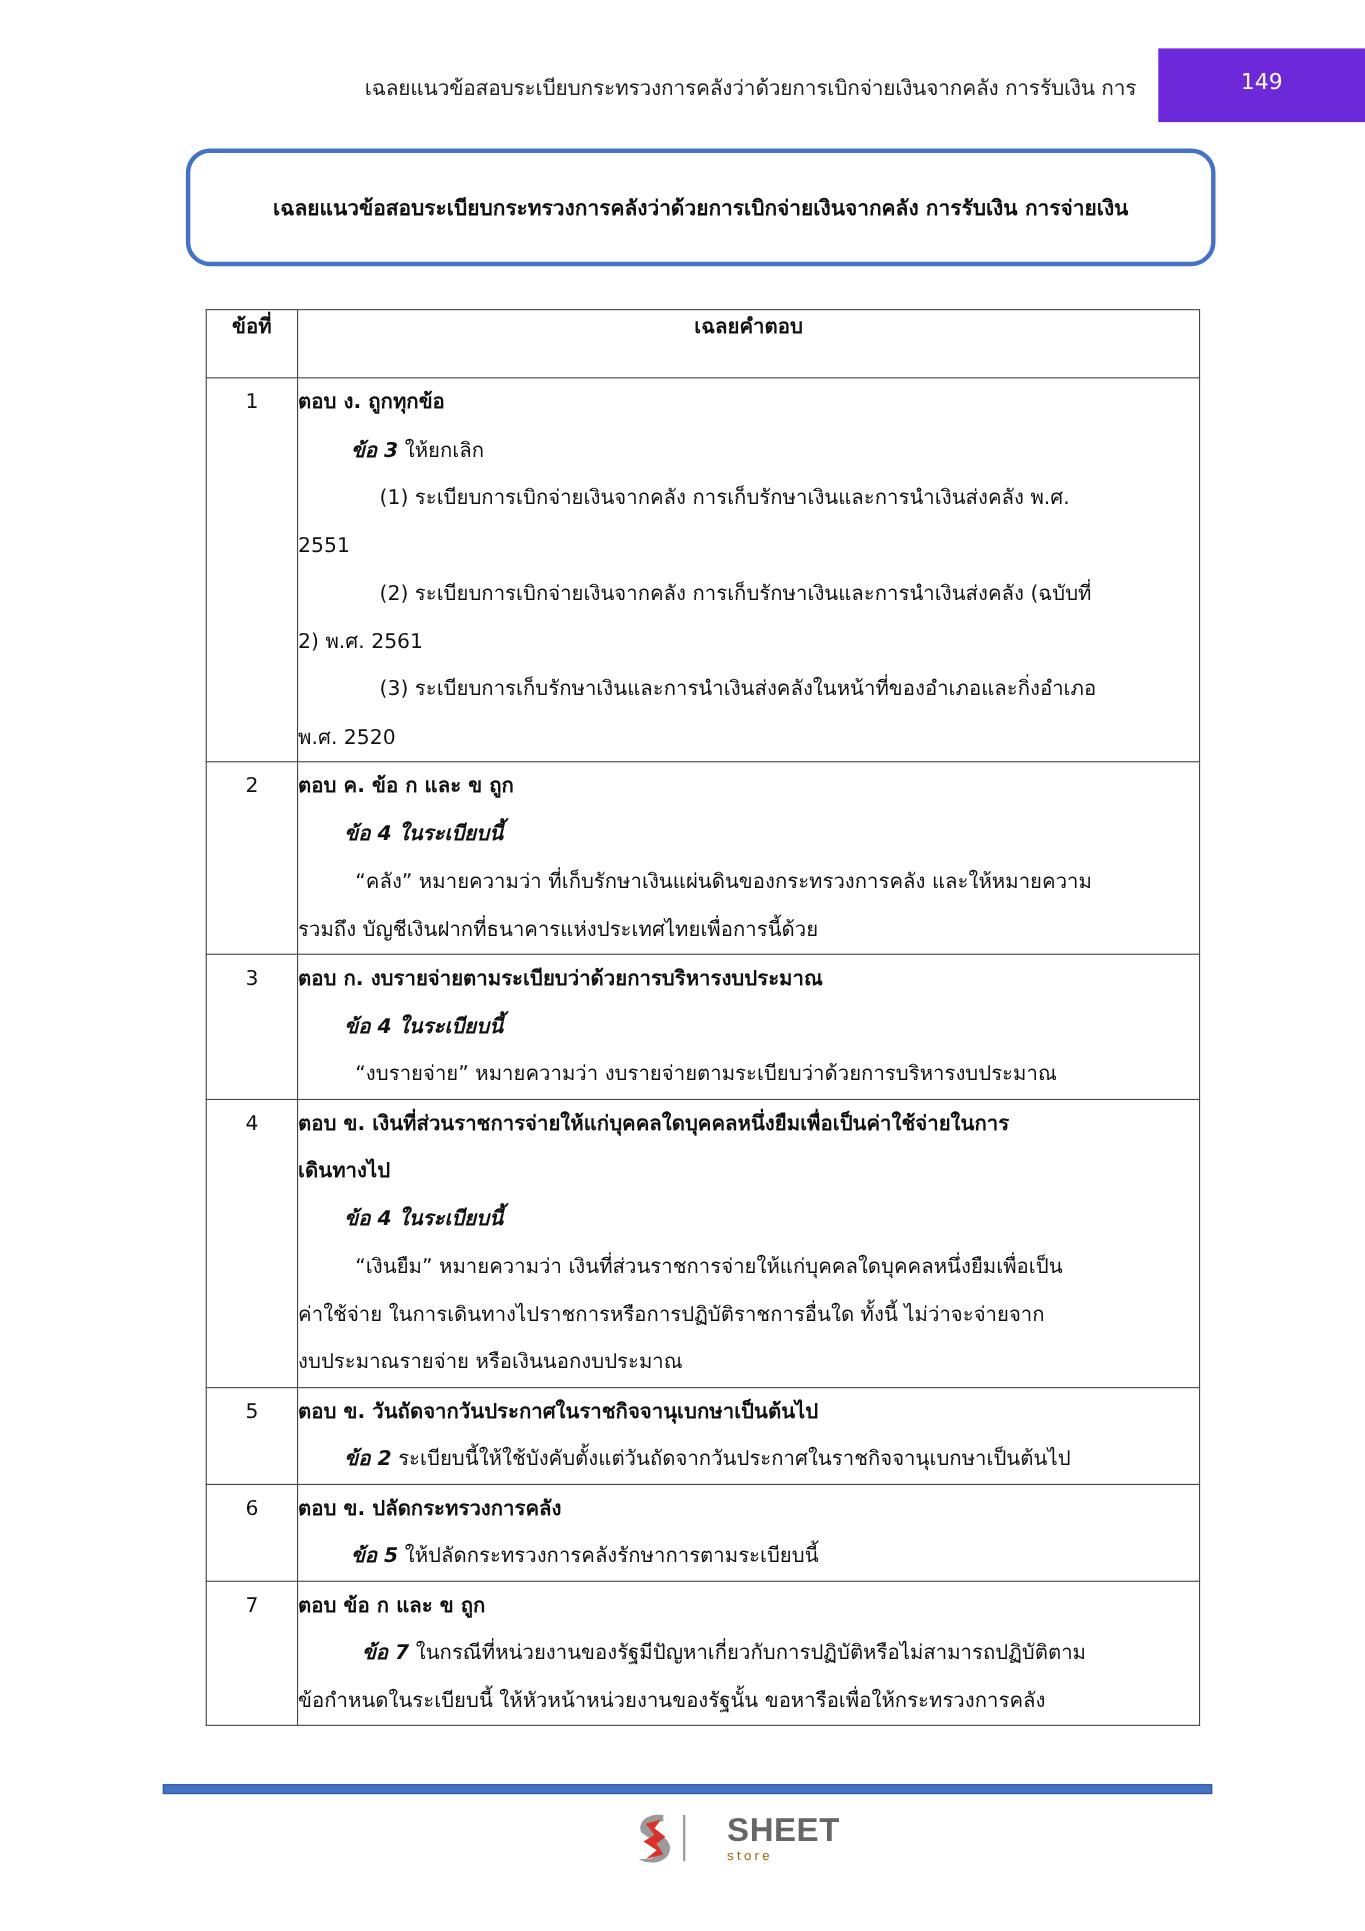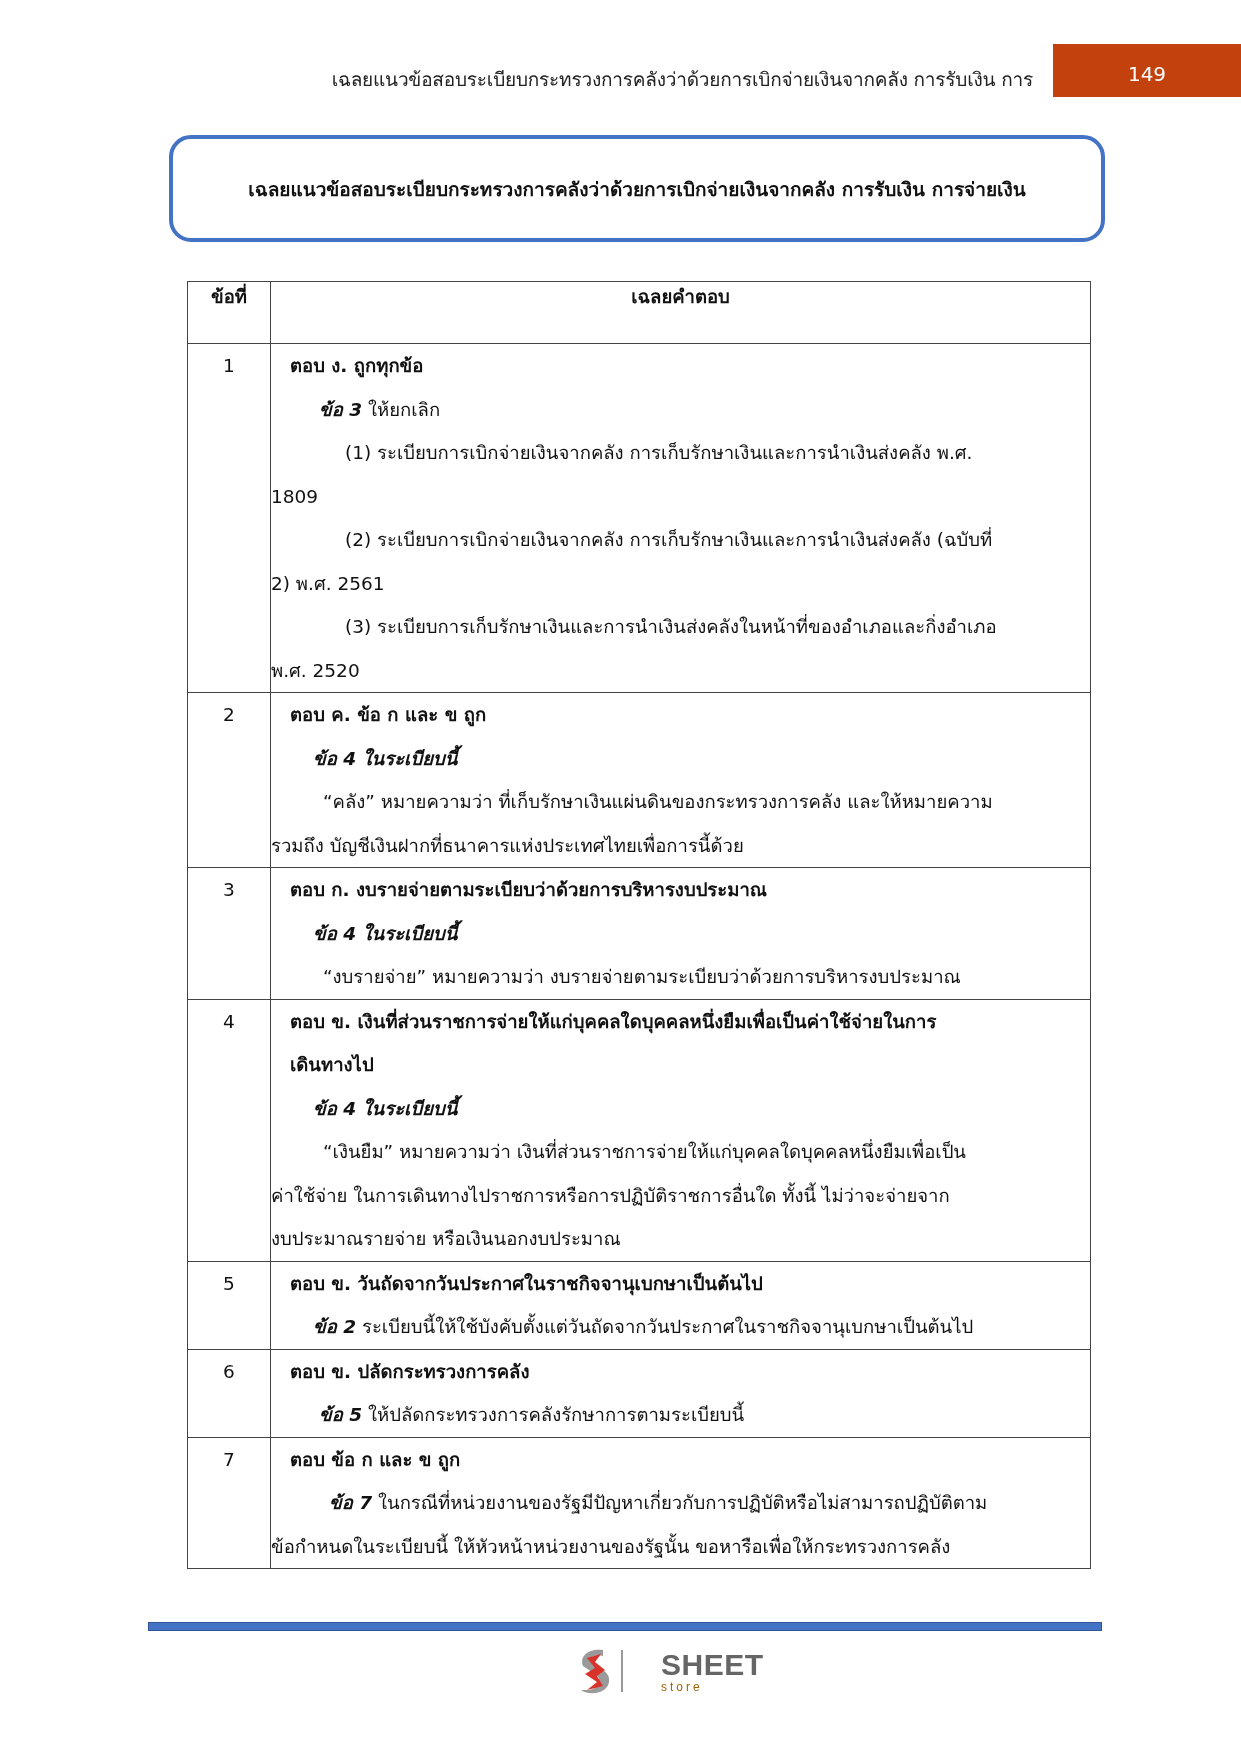--- a/index.html
+++ b/index.html
@@ -2,37 +2,37 @@
 <html><head>
 <meta charset="utf-8">
 <style>
   html, body { margin: 0; padding: 0; background: #ffffff; }
   body { width: 1241px; height: 1755px; position: relative; overflow: hidden;
          font-family: "DejaVu Sans", "Liberation Sans", sans-serif; color: #111; }
 
   .running-head { position: absolute; left: 0; top: 44px; width: 1241px; height: 61px; }
   .running-title { position: absolute; right: 208px; top: 20px; font-size: 19px; color: #222;
                    white-space: nowrap; letter-spacing: -0.2px; }
-  .page-num-box { position: absolute; left: 1053px; top: 0; width: 188px; height: 53px; background: #c2410c; }
+  .page-num-box { position: absolute; left: 1053px; top: 0; width: 188px; height: 67px; background: #6d28d9; }
   .page-num { position: absolute; left: 0; right: 0; top: 18px; text-align: center; color: #fff; font-size: 20px; }
 
   .title-box { position: absolute; left: 169px; top: 135px; width: 936px; height: 107px;
                border: 4px solid #4472c4; border-radius: 22px; box-sizing: border-box;
                display: flex; flex-direction: column; justify-content: center; align-items: center; }
   .title-line { font-weight: bold; font-size: 19px; line-height: 40px; white-space: nowrap; color: #111; }
 
   table.answers { position: absolute; left: 187px; top: 281px; width: 904px;
                   border-collapse: collapse; font-size: 18.5px; }
   table.answers td, table.answers th { border: 1.5px solid #444; vertical-align: top; padding: 0; }
   th.col-num { width: 82px; font-weight: bold; text-align: center; height: 61px; padding-top: 8px; vertical-align: top; }
   th.col-ans { font-weight: bold; text-align: center; padding-top: 8px; vertical-align: top; }
   td.num { text-align: center; padding-top: 6px; line-height: 44px; }
   td.body { padding: 6px 10px 0 10px; }
   .line { line-height: 43.5px; white-space: nowrap; }
-  .bold { font-weight: bold; margin-left: 19px; }
+  .bold { font-weight: bold; }
   .ind1 { padding-left: 48px; }
   .ind1b { padding-left: 42px; }
   .ind2 { padding-left: 74px; }
   .ind3 { padding-left: 52px; }
   .kw { font-weight: bold; font-style: italic; }
 
   .footer-bar { position: absolute; left: 148px; top: 1622px; width: 954px; height: 9px;
                 background: #4472c4; border: 1px solid #2f5597; box-sizing: border-box; }
   .logo { position: absolute; left: 573px; top: 1646px; height: 50px; display: flex; align-items: center; }
   .logo-mark { width: 44px; height: 50px; }
@@ -63,21 +63,21 @@
     </tr>
   </thead>
   <tbody>
 
     <tr>
       <td class="num">1</td>
       <td class="body">
         <div class="line bold">ตอบ ง. ถูกทุกข้อ</div>
         <div class="line ind1"><span class="kw">ข้อ 3</span><span> ให้ยกเลิก</span></div>
         <div class="line ind2">(1) ระเบียบการเบิกจ่ายเงินจากคลัง การเก็บรักษาเงินและการนำเงินส่งคลัง พ.ศ.</div>
-        <div class="line">1809</div>
+        <div class="line">2551</div>
         <div class="line ind2">(2) ระเบียบการเบิกจ่ายเงินจากคลัง การเก็บรักษาเงินและการนำเงินส่งคลัง (ฉบับที่</div>
         <div class="line">2) พ.ศ. 2561</div>
         <div class="line ind2">(3) ระเบียบการเก็บรักษาเงินและการนำเงินส่งคลังในหน้าที่ของอำเภอและกิ่งอำเภอ</div>
         <div class="line">พ.ศ. 2520</div>
       </td>
     </tr>
 
     <tr>
       <td class="num">2</td>
       <td class="body">

